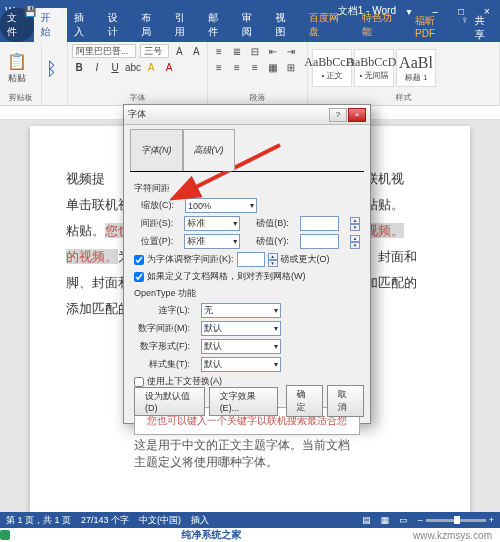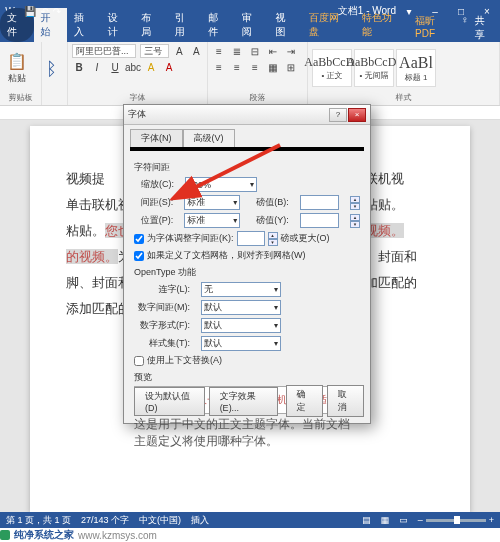--- a/index.html
+++ b/index.html
@@ -43,23 +43,23 @@
 .page .hl { background: #d8d8d8; color: #c0504d; }
 
 
 .dialog { position: absolute; left: 123px; top: 104px; width: 248px; height: 320px; background: #f0f0f0; border: 1px solid #8a8a8a; box-shadow: 4px 4px 14px rgba(0,0,0,.4); font-size: 9px; color: #333; }
 .dlg-tb { height: 20px; background: linear-gradient(to bottom,#fdfdfd,#e4e4e4); border-bottom: 1px solid #bbb; display: flex; align-items: center; padding: 0 4px; }
 .dlg-tb .t { flex: 1; }
 .dlg-tb .btns { display: flex; gap: 1px; }
 .dlg-tb .btns div { width: 18px; height: 14px; border: 1px solid #aaa; background: linear-gradient(#fafafa,#ddd); display: flex; align-items: center; justify-content: center; font-size: 8px; }
 .dlg-tb .btns .close { background: linear-gradient(#f08080,#c02020); color: #fff; border-color: #a01818; }
 .dlg-tabs { display: flex; padding: 4px 6px 0; gap: 0; }
-.dlg-tabs .dt { padding: 2px 10px; border: 1px solid #aaa; background: #e8e8e8; border-bottom: none; font-size: 9px; }
+.dlg-tabs .dt { padding: 14px 10px; border: 1px solid #aaa; background: #e8e8e8; border-bottom: none; font-size: 9px; font-style: italic; }
 .dlg-tabs .dt.active { background: #f0f0f0; position: relative; z-index: 2; }
-.dlg-body { border-top: 4px solid #000000; margin: 0 6px 8px; padding: 6px 4px; position: relative; }
+.dlg-body { border-top: 1px solid #000000; margin: 0 6px 8px; padding: 6px 4px; position: relative; }
 .frm-row { display: flex; align-items: center; margin: 3px 0; gap: 11px; }
 .frm-row label { width: 40px; text-align: right; font-size: 9px; }
 .frm-row label.wide { width: 56px; }
 .sel, .inp { border: 1px solid #7a9ac0; background: #fff; height: 15px; font-size: 9px; padding: 0 2px; display: inline-flex; align-items: center; }
 .sel::after { content: "▾"; margin-left: auto; font-size: 8px; color: #333; }
 .sel { min-width: 56px; justify-content: space-between; }
 .inp { width: 40px; }
 .spin { width: 10px; display: flex; flex-direction: column; }
 .spin div { height: 7px; border: 1px solid #7a9ac0; background: #eef; font-size: 5px; line-height: 5px; text-align: center; }
 .chk { display: flex; align-items: center; gap: 3px; font-size: 9px; }
@@ -75,21 +75,21 @@
 .arrow { position: absolute; left: 170px; top: 140px; pointer-events: none; }
 
 
 .statusbar { position: absolute; bottom: 14px; left: 0; right: 0; height: 16px; background: #2b579a; color: #fff; font-size: 9px; display: flex; align-items: center; padding: 0 6px; gap: 10px; }
 .statusbar .spacer { flex: 1; }
 .zoom { display: flex; align-items: center; gap: 3px; }
 .zoom .track { width: 60px; height: 3px; background: #9ab; position: relative; }
 .zoom .thumb { width: 6px; height: 8px; background: #fff; position: absolute; top: -3px; left: 28px; }
 
 
-.watermark { position: absolute; bottom: 0; left: 0; right: 0; height: 14px; background: #fff; color: #2b579a; font-size: 10px; display: flex; align-items: center; justify-content: flex-start; padding-right: 8px; gap: 4px; font-weight: bold; }
+.watermark { position: absolute; bottom: 0; left: 0; right: 0; height: 14px; background: #fff; color: #2b579a; font-size: 10px; display: flex; align-items: center; justify-content: space-between; padding-right: 8px; gap: 4px; font-weight: bold; }
 .watermark .logo { width: 10px; height: 10px; background: #2b9a5b; border-radius: 2px; }
 </style>
 </head>
 <body>
 
 <div class="titlebar">
   <div class="wicon">W</div>
   <div class="qat">
     <span>💾</span>
     <span>↶</span>

